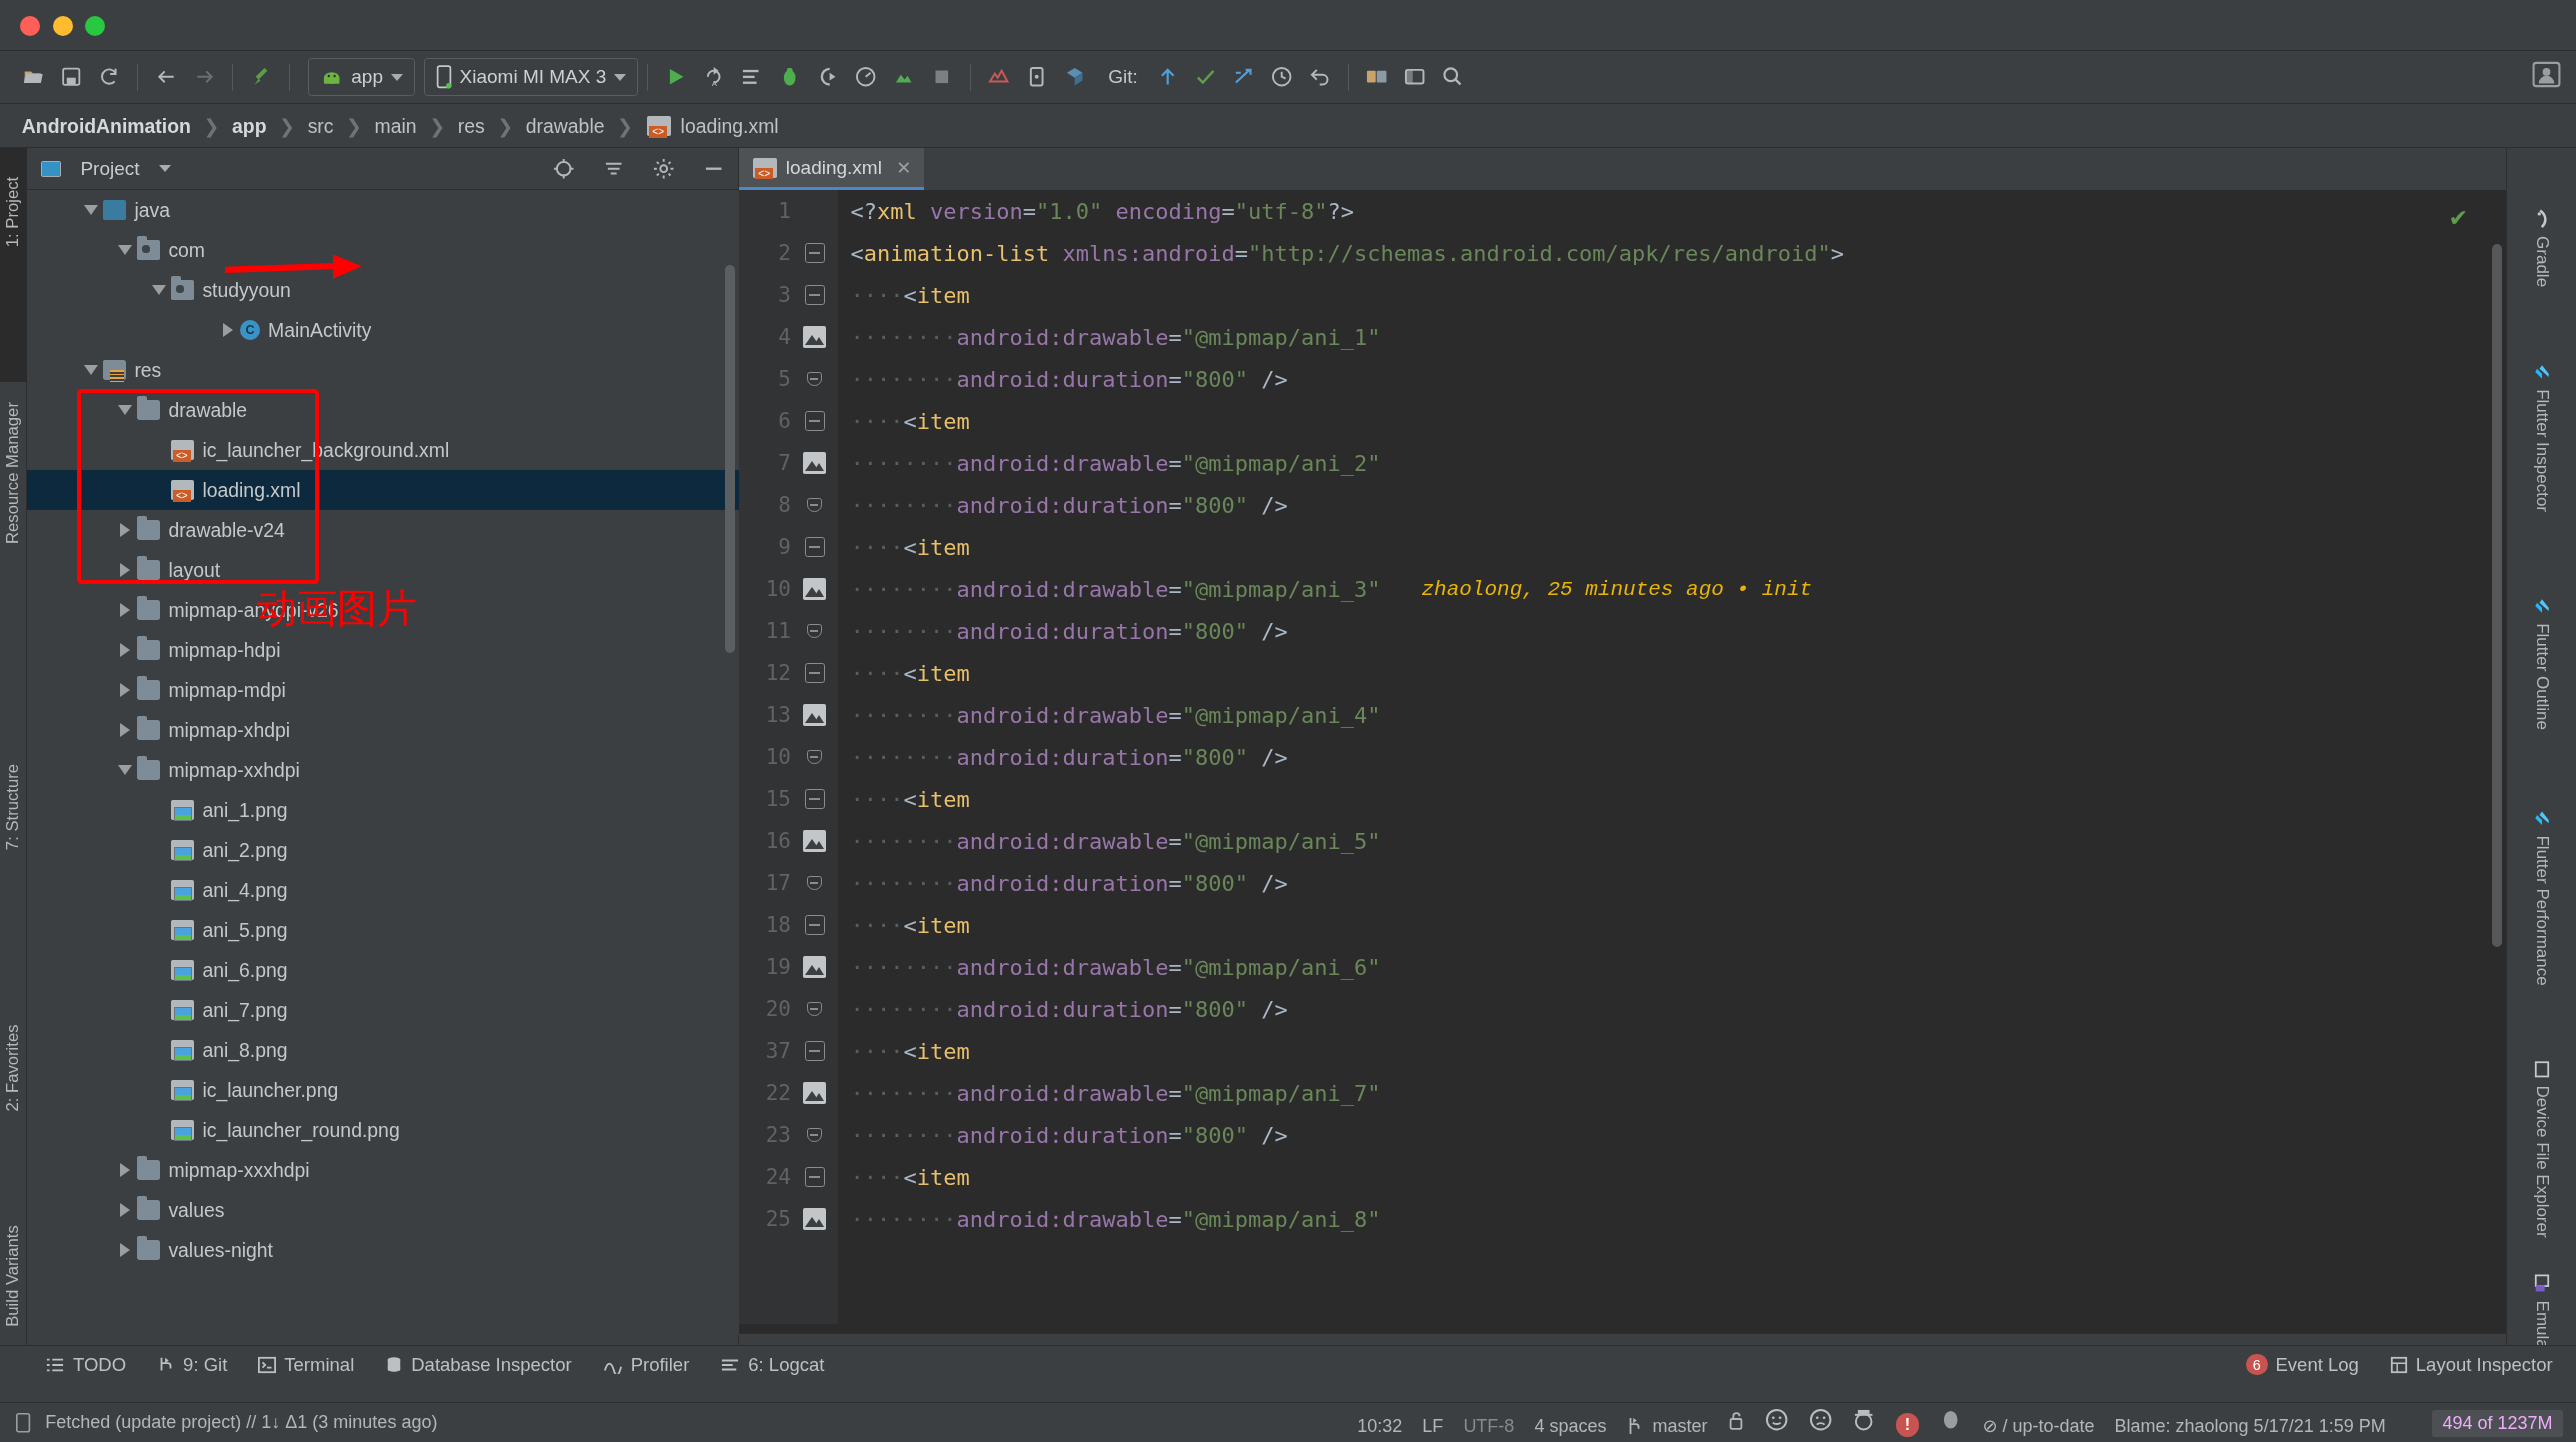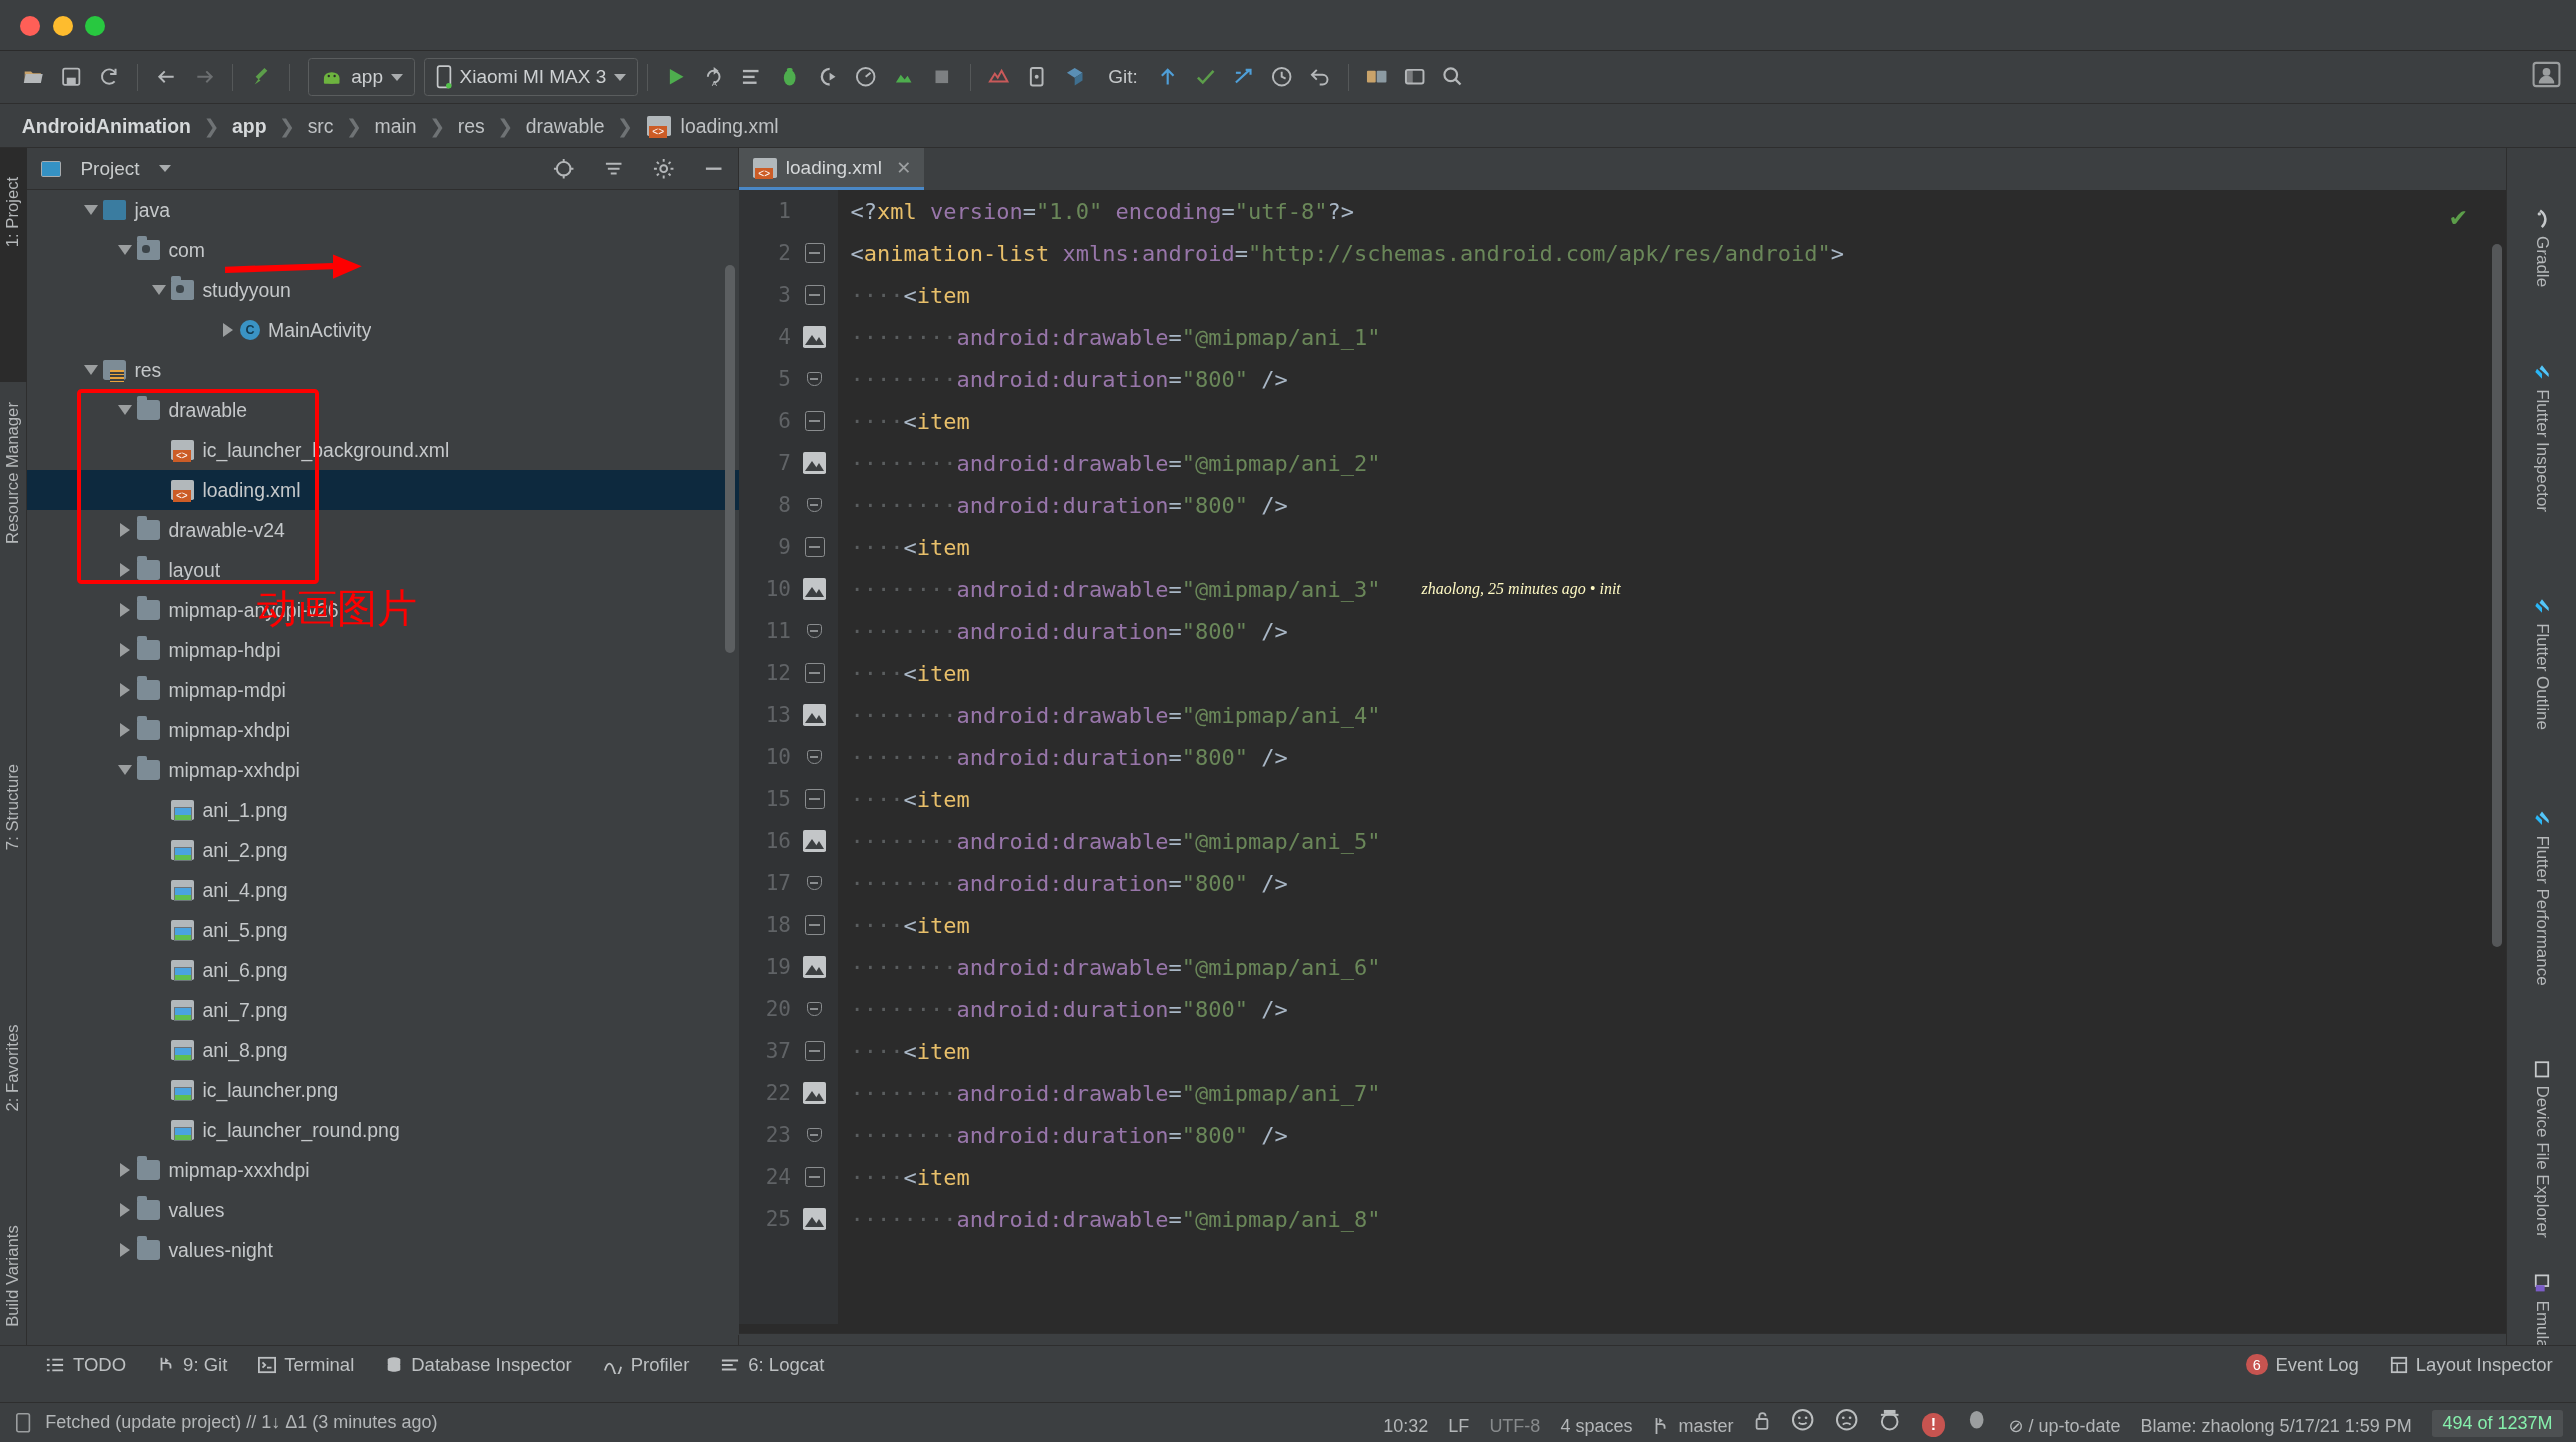--- a/index.html
+++ b/index.html
@@ -146,21 +146,21 @@
   .fold { width: 20px; height: 20px; border: 1.4px solid #8a8d8f; border-radius: 2.7px; position: relative; }
   .fold::after { content:''; position:absolute; left:3.6px; top:8px; width:10.8px; height:1.8px; background:#8a8d8f; }
   .fold-end { width: 14.4px; height: 14.4px; border: 1.4px solid #8a8d8f; border-radius: 2.7px 2.7px 7.2px 7.2px; position: relative; }
   .fold-end::after { content:''; position:absolute; left:1.8px; top:5.4px; width:8px; height:1.8px; background:#8a8d8f; }
   .code-txt { padding-left: 12.6px; }
   .tag { color: #e8bf6a; }
   .attr { color: #9876aa; }
   .val { color: #6a8759; }
   .punc { color: #a9b7c6; }
   .dots { color: #5a5d5f; }
-  .blame { color: #fef9c3; font-style: italic; font-family: Liberation Serif, serif; font-size: 16px; }
+  .blame { color: #eab308; font-style: italic; font-family: Liberation Mono, monospace; font-size: 21px; }
   .bcbar {
     position: absolute; left: 0; bottom: 0; width: 1767px; height: 42px;
     background: #3c3f41; border-top: 0.9px solid #2e2e2e;
     display: flex; align-items: center; padding-left: 77px; gap: 12.6px;
     color: #b9bcbe; font-size: 18.5px;
   }
   .ed-scroll-v { position: absolute; right: 3.6px; top: 54px; width: 10.8px; height: 703px; background: #555759; border-radius: 5.4px; }
   .marker-ok { position: absolute; right: 38px; top: 14.4px; color: #5c9e4a; font-size: 23.4px; }
 
   
@@ -187,21 +187,21 @@
 
   
   .statusbar {
     position: absolute; left: 0; bottom: 0; width: 2576px; height: 40px;
     background: #3c3f41; border-top: 0.9px solid #2e2e2e;
     display: flex; align-items: center; color: #b3b6b8; font-size: 18px; padding: 0 14.4px;
   }
   .sb-left { display: flex; align-items: center; gap: 10.8px; }
   .sb-right { position: absolute; right: 12.6px; display: flex; align-items: flex-end; gap: 20px; }
   .sb-dim { color: #878a8c; }
-  .mem { background: #4d5052; padding: 2.7px 10.8px; border-radius: 2.7px; color: #86efac; }
+  .mem { background: #4d5052; padding: 2.7px 10.8px; border-radius: 2.7px; color: #f0abfc; margin-left: 26px; }
   .err-dot { width: 23.4px; height: 23.4px; border-radius: 50%; background: #c75450; color: #fff; font-size: 16px; display:flex; align-items:center; justify-content:center; font-weight:bold;}
 </style>
 </head>
 <body>
 
 <div class="app">
 
   <div class="titlebar">
     <div class="traffic">
       <div class="dot red"></div>

